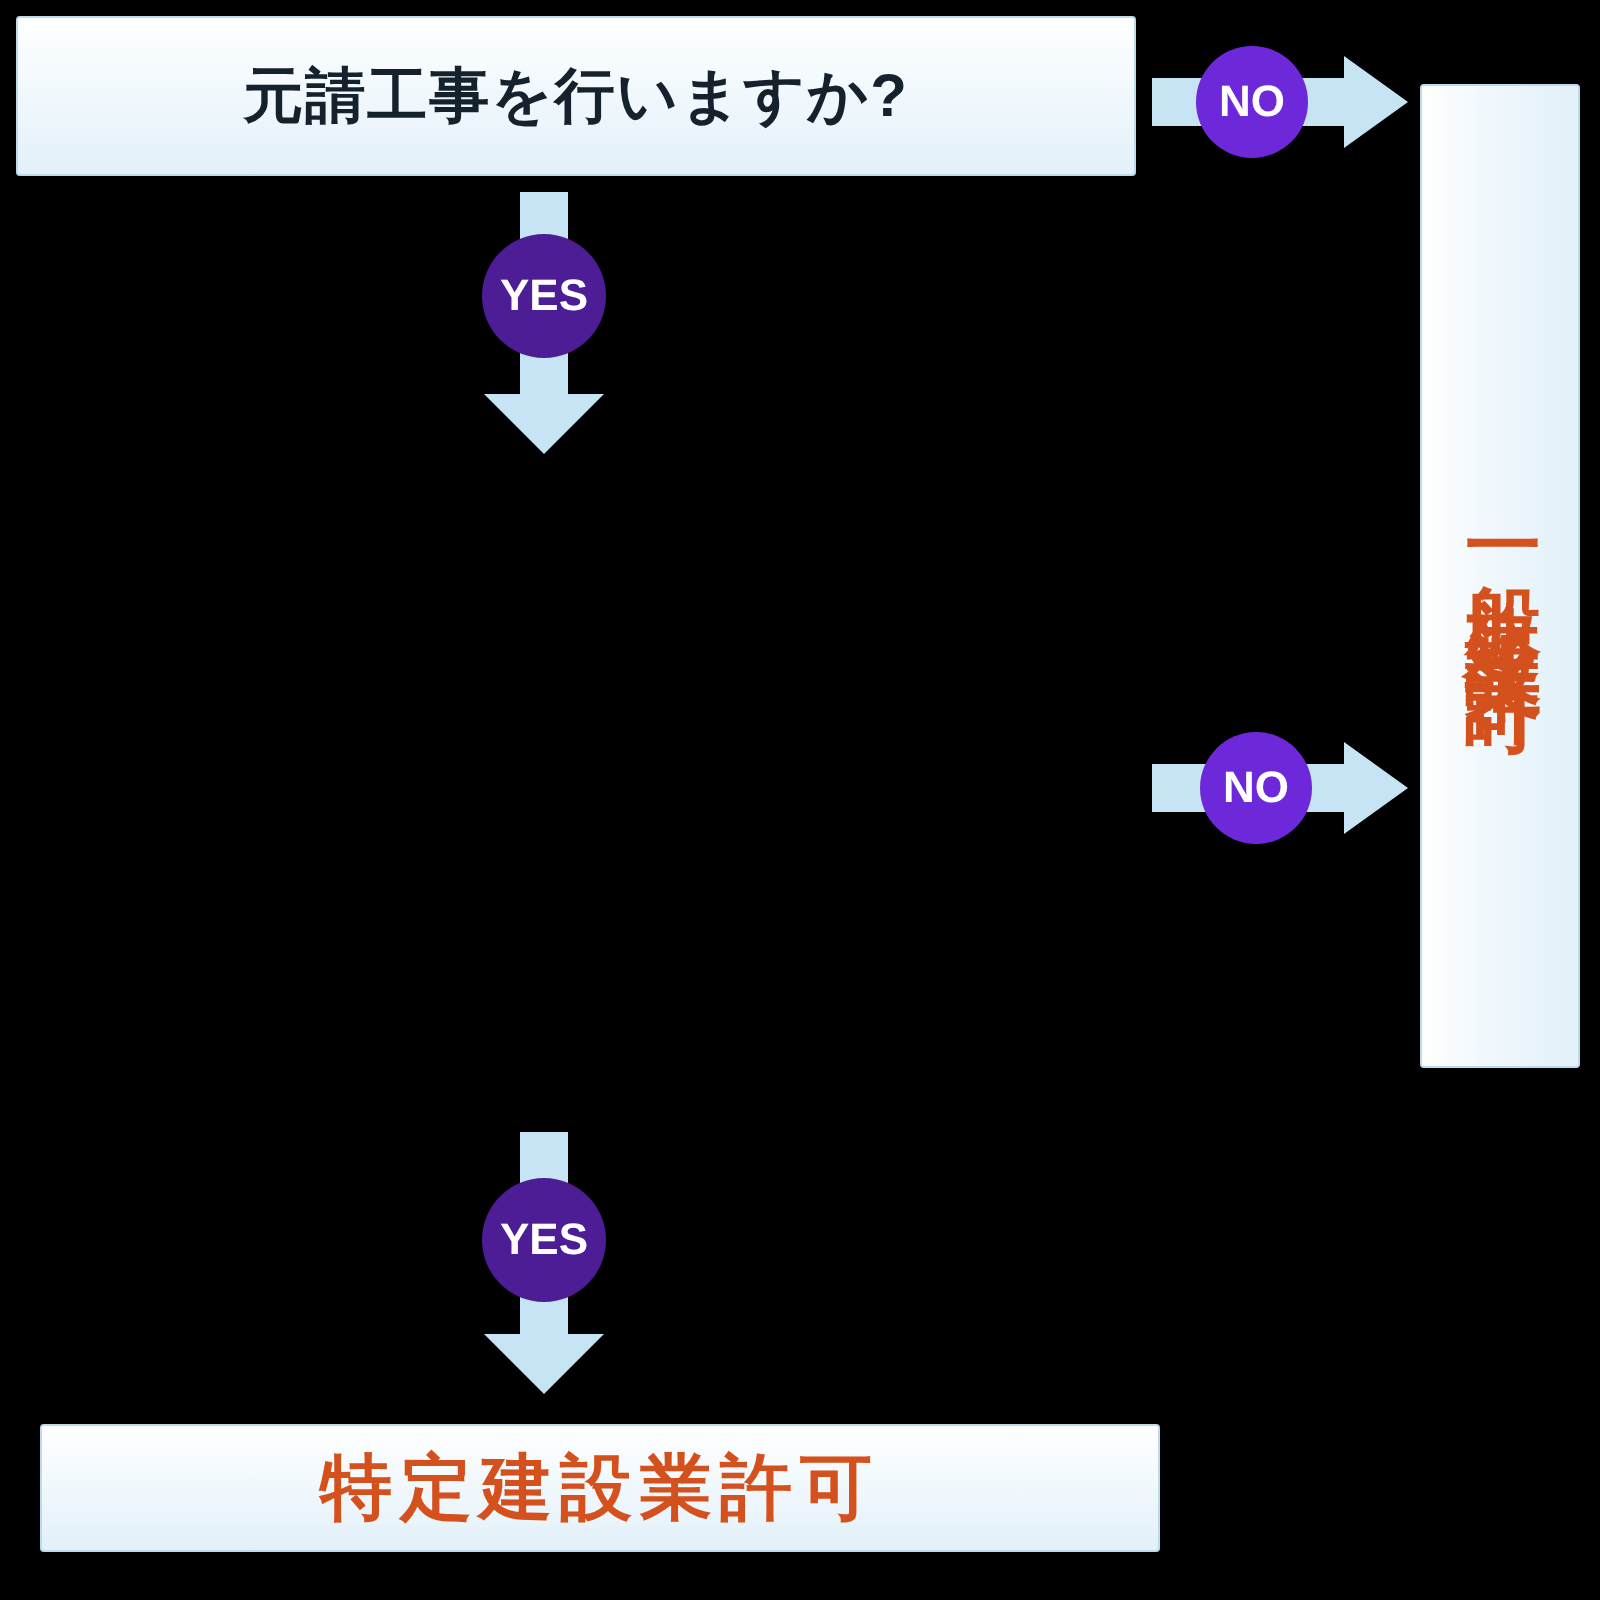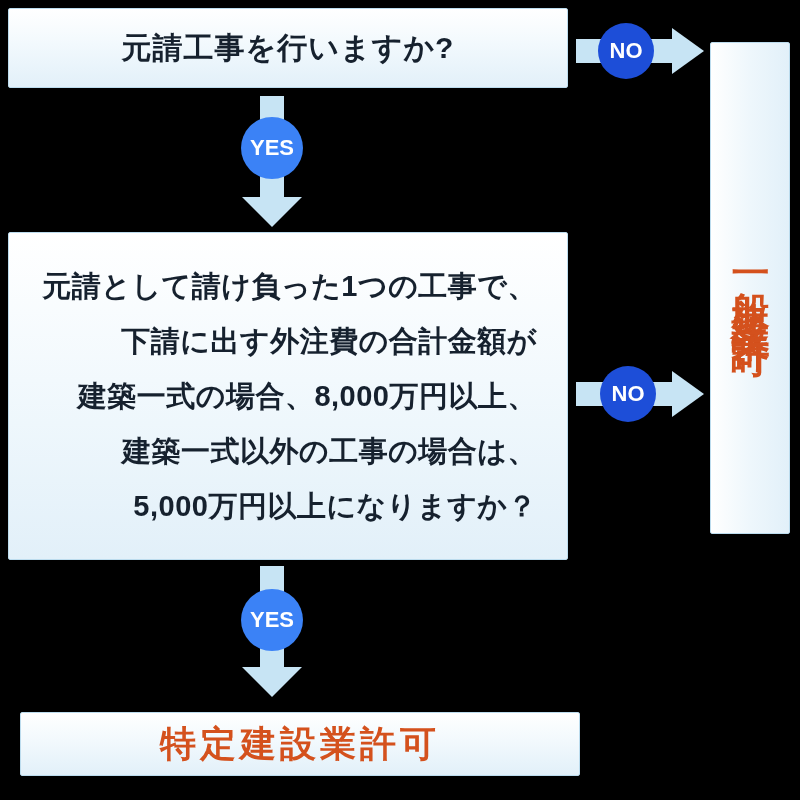--- a/index.html
+++ b/index.html
@@ -78,22 +78,22 @@
     border-left: 30px solid transparent;
     border-right: 30px solid transparent;
     border-top: 30px solid #c7e4f4;
   }
   
   .badge {
     position: absolute; border-radius: 50%;
     display: flex; align-items: center; justify-content: center;
     color: #fff; font-weight: bold;
   }
-  .badge.yes { background: #3b82f6; width: 62px; height: 62px; font-size: 22px; }
-  .badge.no  { background: #1d4ed8; width: 56px; height: 56px; font-size: 22px; }
+  .badge.yes { background: #4c1d95; width: 62px; height: 62px; font-size: 22px; }
+  .badge.no  { background: #6d28d9; width: 56px; height: 56px; font-size: 22px; }
 </style>
 </head>
 <body>
 
 <div class="stage">
 
   <div class="box q1">
     <span class="q-text">元請工事を行いますか?</span>
   </div>
 
@@ -102,27 +102,20 @@
   <div class="badge no" style="left:598px; top:23px;">
     <span>NO</span>
   </div>
 
   <div class="shaft-v" style="left:260px; top:96px; height:102px;"></div>
   <div class="head-down" style="left:242px; top:197px;"></div>
   <div class="badge yes" style="left:241px; top:117px;">
     <span>YES</span>
   </div>
 
-  <div class="box q2">
-    <div class="line">元請として請け負った1つの工事で、</div>
-    <div class="line">下請に出す外注費の合計金額が</div>
-    <div class="line">建築一式の場合、8,000万円以上、</div>
-    <div class="line">建築一式以外の工事の場合は、</div>
-    <div class="line">5,000万円以上になりますか？</div>
-  </div>
 
   <div class="shaft-h" style="left:576px; top:382px; width:98px;"></div>
   <div class="head-right" style="left:672px; top:371px;"></div>
   <div class="badge no" style="left:600px; top:366px;">
     <span>NO</span>
   </div>
 
   <div class="shaft-v" style="left:260px; top:566px; height:102px;"></div>
   <div class="head-down" style="left:242px; top:667px;"></div>
   <div class="badge yes" style="left:241px; top:589px;">

